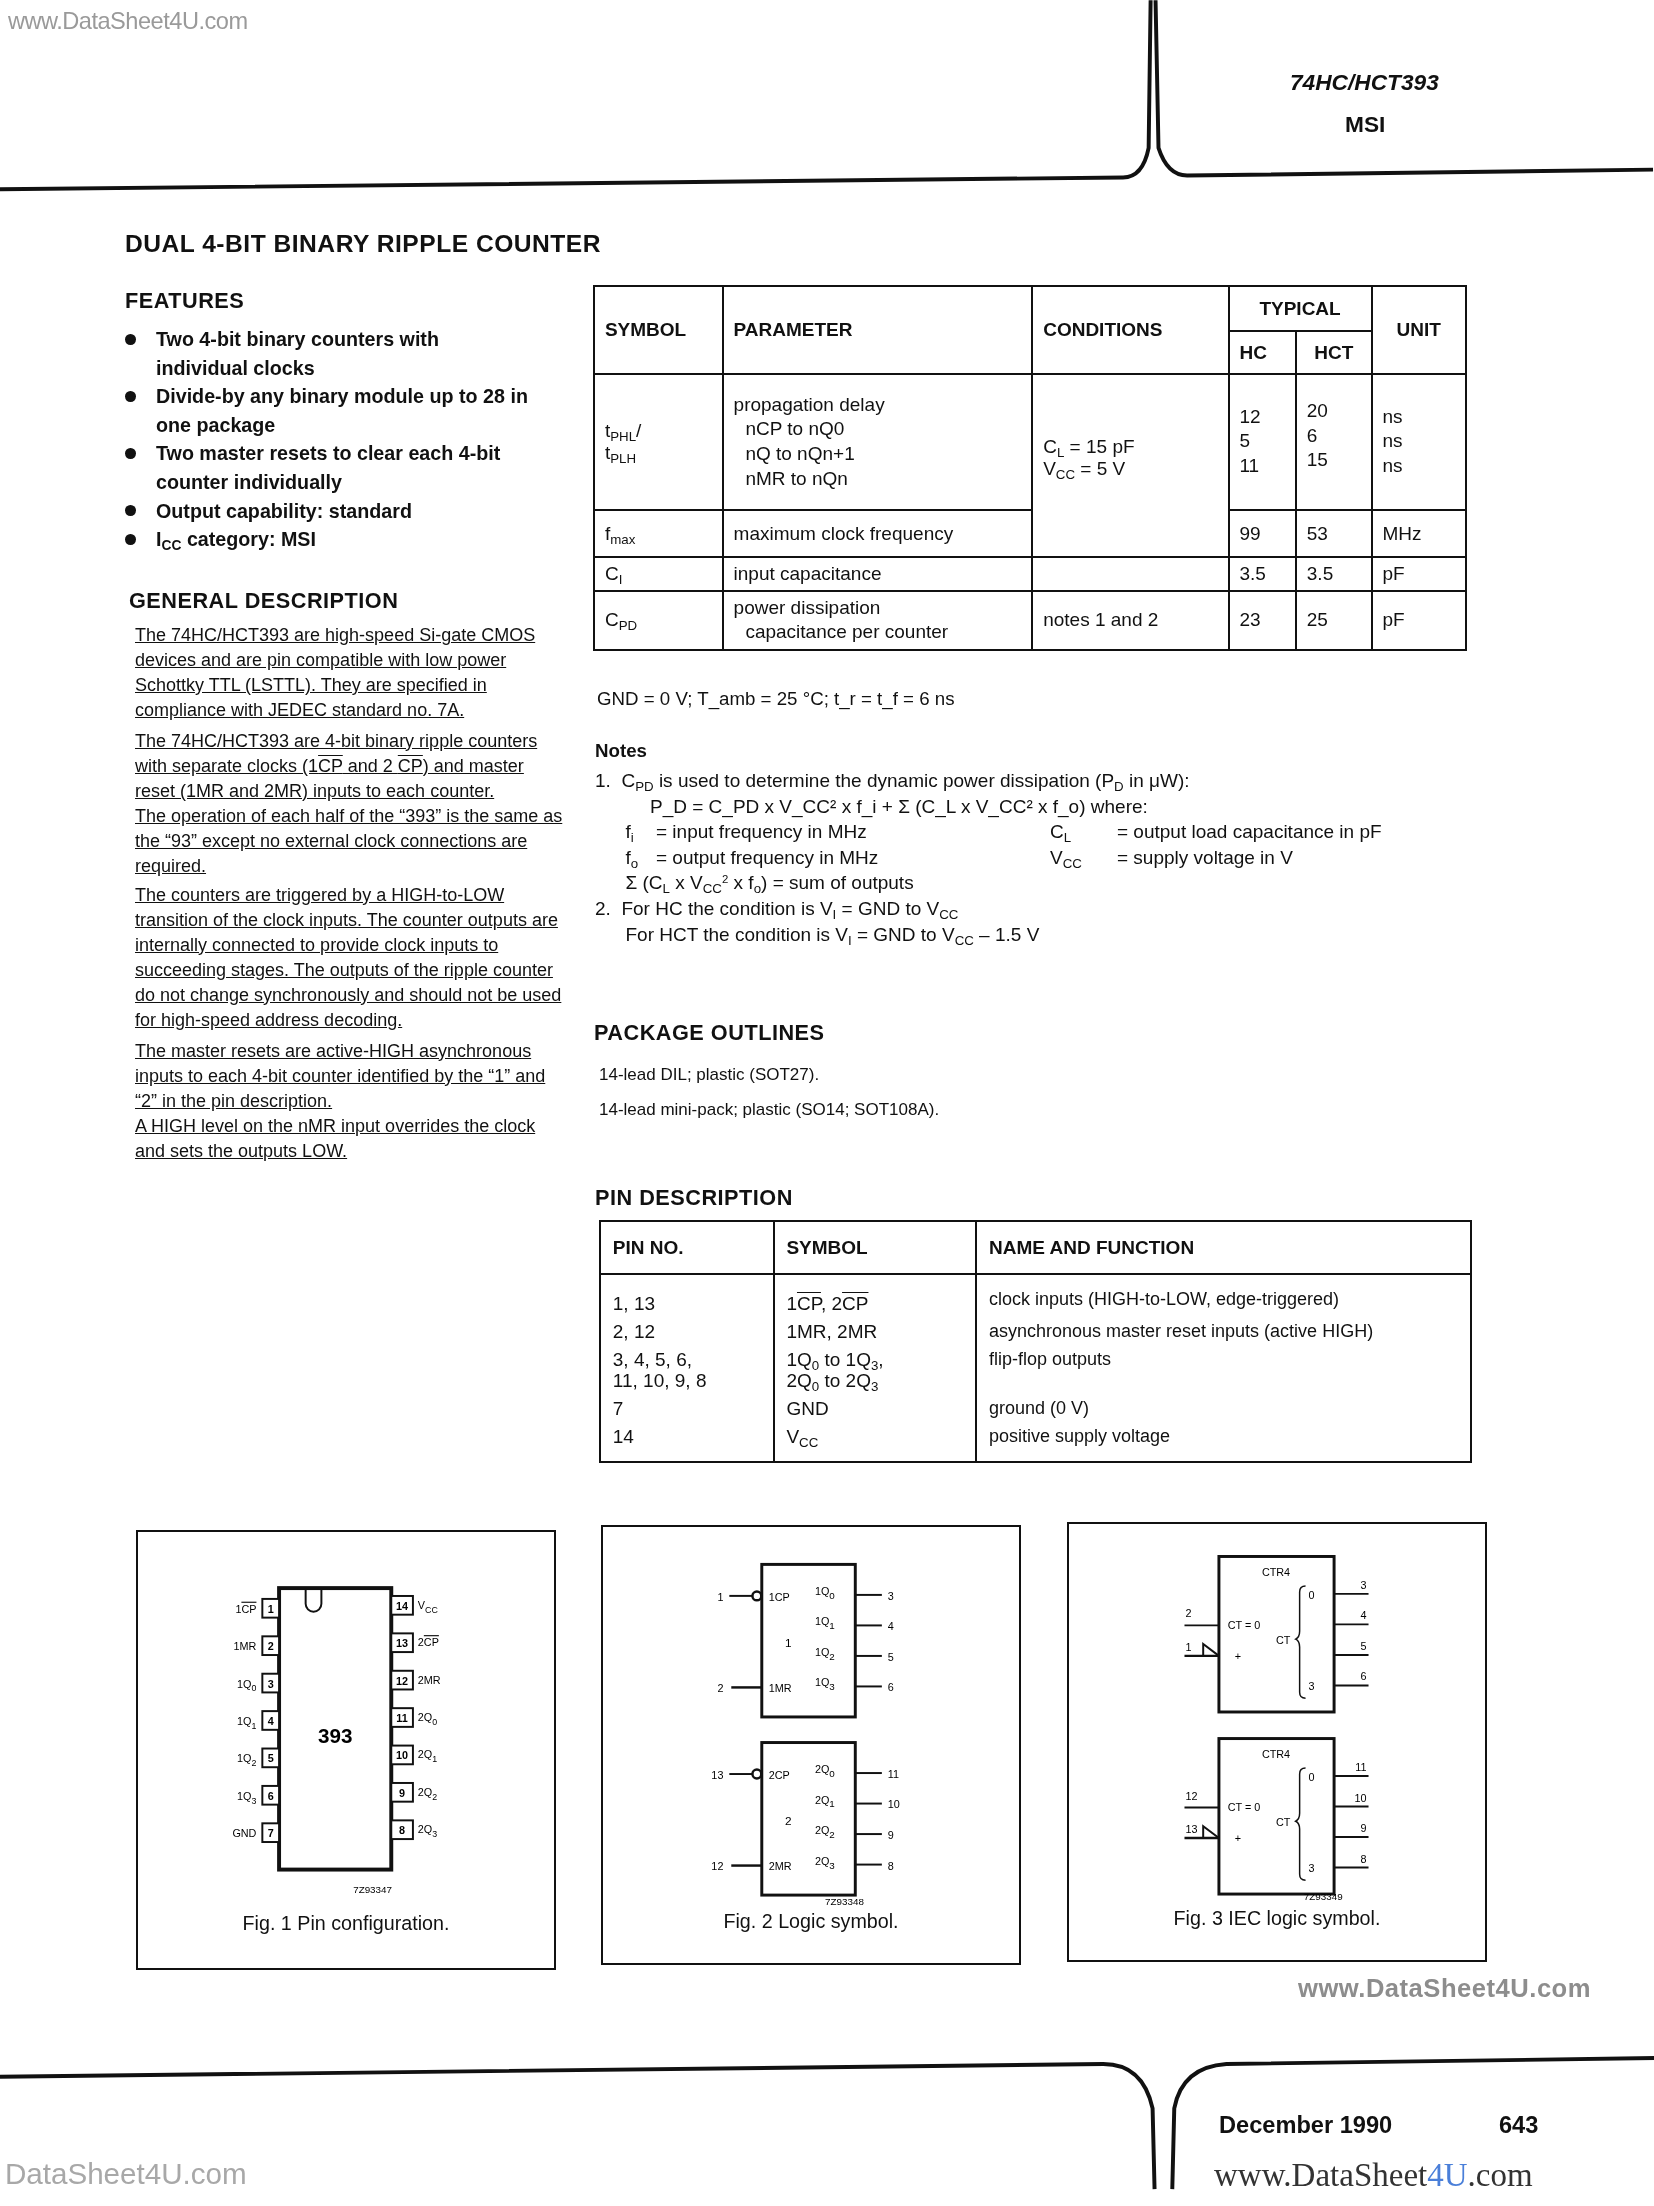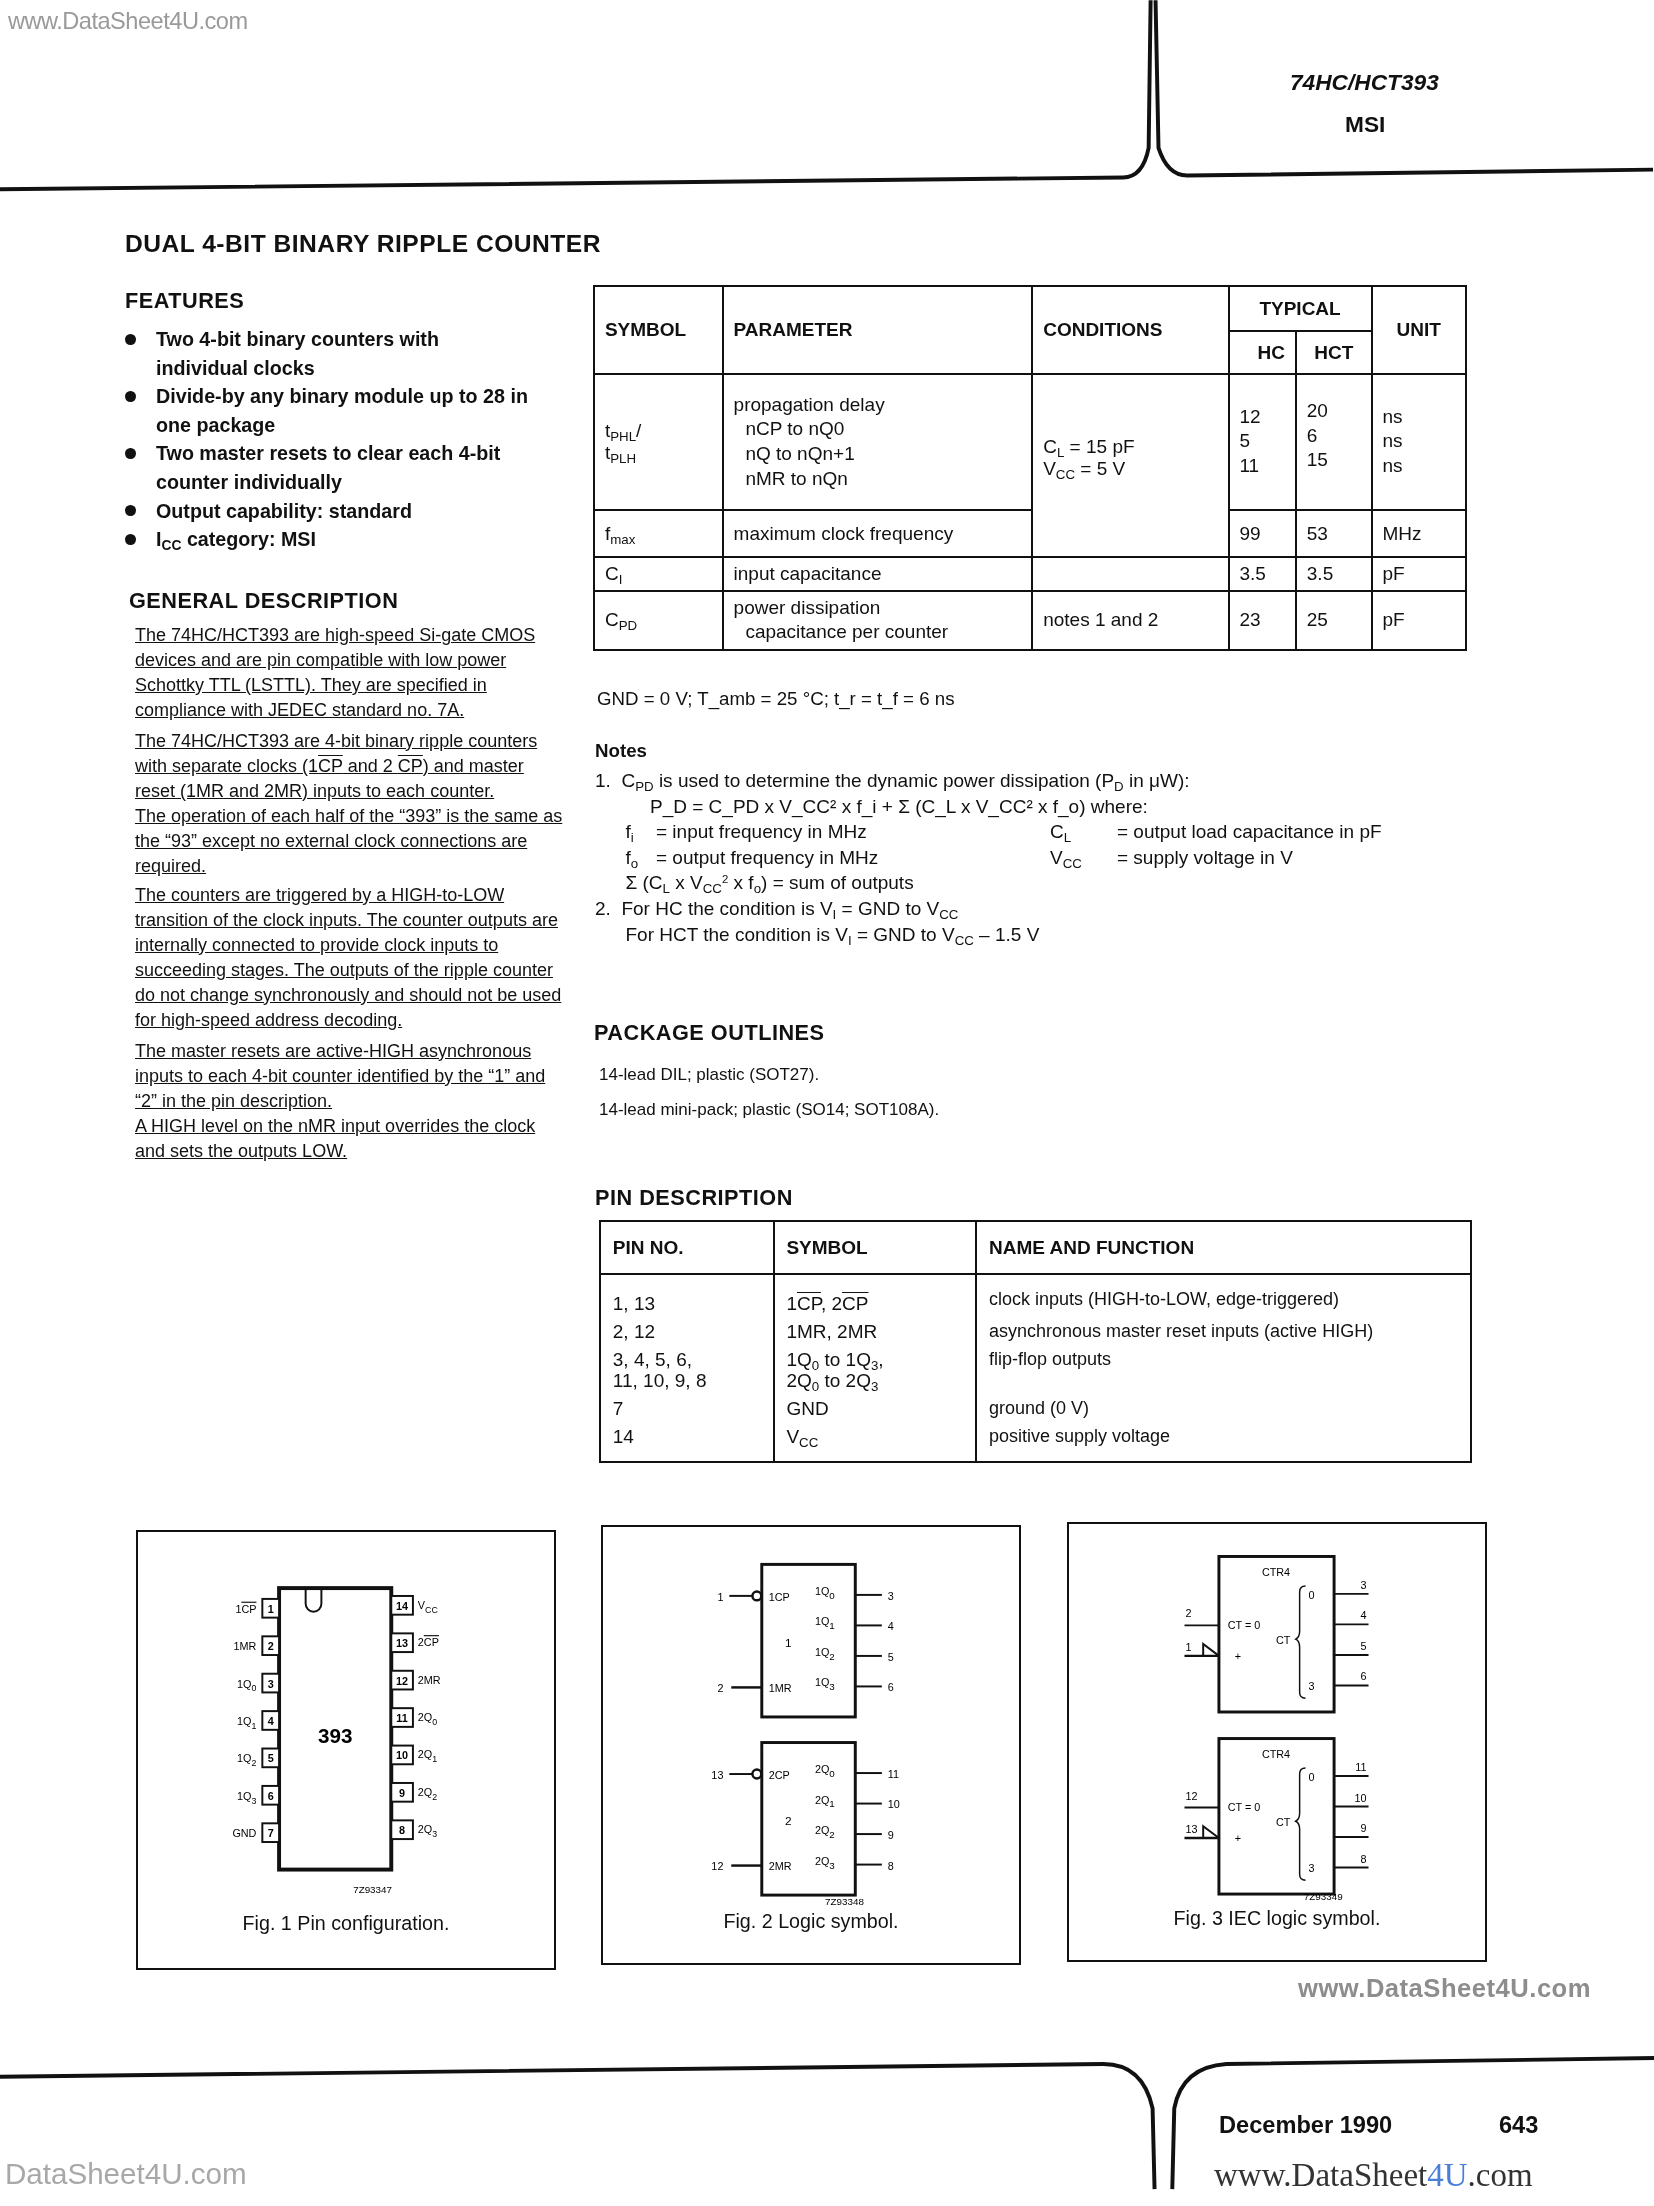--- a/index.html
+++ b/index.html
@@ -90,21 +90,21 @@
 <table class="abs spec">
   <tbody>
       <tr style="height:45px">
     <th rowspan="2" style="width:102px">SYMBOL</th>
     <th rowspan="2" style="width:276px">PARAMETER</th>
     <th rowspan="2" style="width:167px">CONDITIONS</th>
     <th colspan="2" style="text-align:center">TYPICAL</th>
     <th rowspan="2" style="width:69px;text-align:center">UNIT</th>
   </tr>
   <tr style="height:43px">
-    <th style="width:43px;text-align:right">HC</th>
+    <th style="width:43px;text-align:left">HC</th>
     <th style="width:51px;text-align:center">HCT</th>
   </tr>
   <tr style="height:136px">
     <td>
       <div><span>t</span><sub>PHL</sub><span>/</span></div>
       <div><span>t</span><sub>PLH</sub></div>
     </td>
     <td class="ml">
       <div>propagation delay</div>
       <div style="padding-left:11.8px">nCP to nQ0</div>

